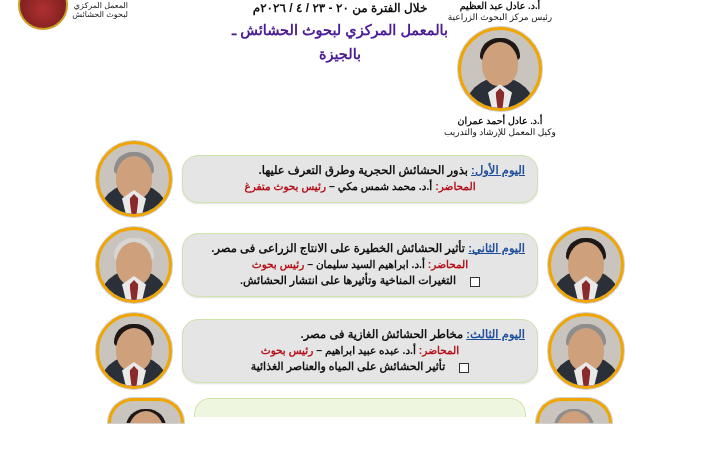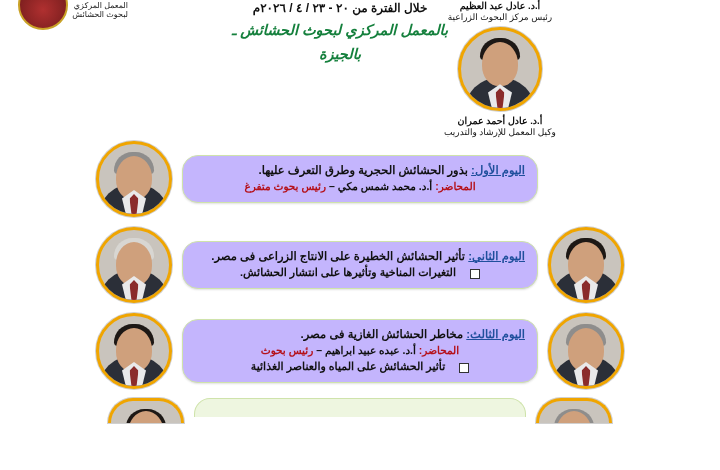--- a/index.html
+++ b/index.html
@@ -164,24 +164,23 @@
   .title-period {
     font-size: 12px;
     font-weight: bold;
     color: #111;
     line-height: 1.35;
     white-space: nowrap;
   }
   .title-place {
     font-size: 14.5px;
     font-weight: bold;
-    color: #15803d;
+    color: #4c1d95;
     line-height: 1.4;
     margin-top: 4px;
-    font-style: italic;
   }
 
   
   .days {
     position: absolute;
     top: 140px;
     left: 0;
     width: 720px;
   }
 
@@ -205,21 +204,21 @@
   .avatar-slot .portrait {
     width: 70px;
     height: 70px;
     border-width: 3px;
   }
   .avatar-slot.empty { visibility: hidden; }
 
   .card {
     flex: 0 0 auto;
     width: 330px;
-    background: #c4b5fd;
+    background: #e5e5e5;
     border: 1px solid #cfe3ab;
     border-radius: 16px;
     padding: 6px 12px 7px 12px;
     box-shadow: 0 1px 2px rgba(0,0,0,0.12);
     direction: rtl;
     text-align: right;
   }
 
   .day-title-line {
     font-size: 11.5px;
@@ -366,20 +365,25 @@
           <div class="face"></div>
           <div class="shirt"></div>
           <div class="tie"></div>
         </div>
       </div>
       <div class="card">
         <div class="day-title-line">
           <span class="day-label">اليوم الثاني:</span>
           <span class="day-topic">تأثير الحشائش الخطيرة على الانتاج الزراعى فى مصر.</span>
         </div>
+        <div class="lecturer-line">
+          <span class="lect-prefix">المحاضر:</span>
+          <span class="lect-name">أ.د. ابراهيم السيد سليمان –</span>
+          <span class="lect-rank">رئيس بحوث</span>
+        </div>
         <div class="sub-topic">
           <span class="bullet-sq"></span>
           <span>التغيرات المناخية وتأثيرها على انتشار الحشائش.</span>
         </div>
       </div>
       <div class="avatar-slot">
         <div class="portrait p-white">
           <div class="suit"></div>
           <div class="hair"></div>
           <div class="face"></div>

